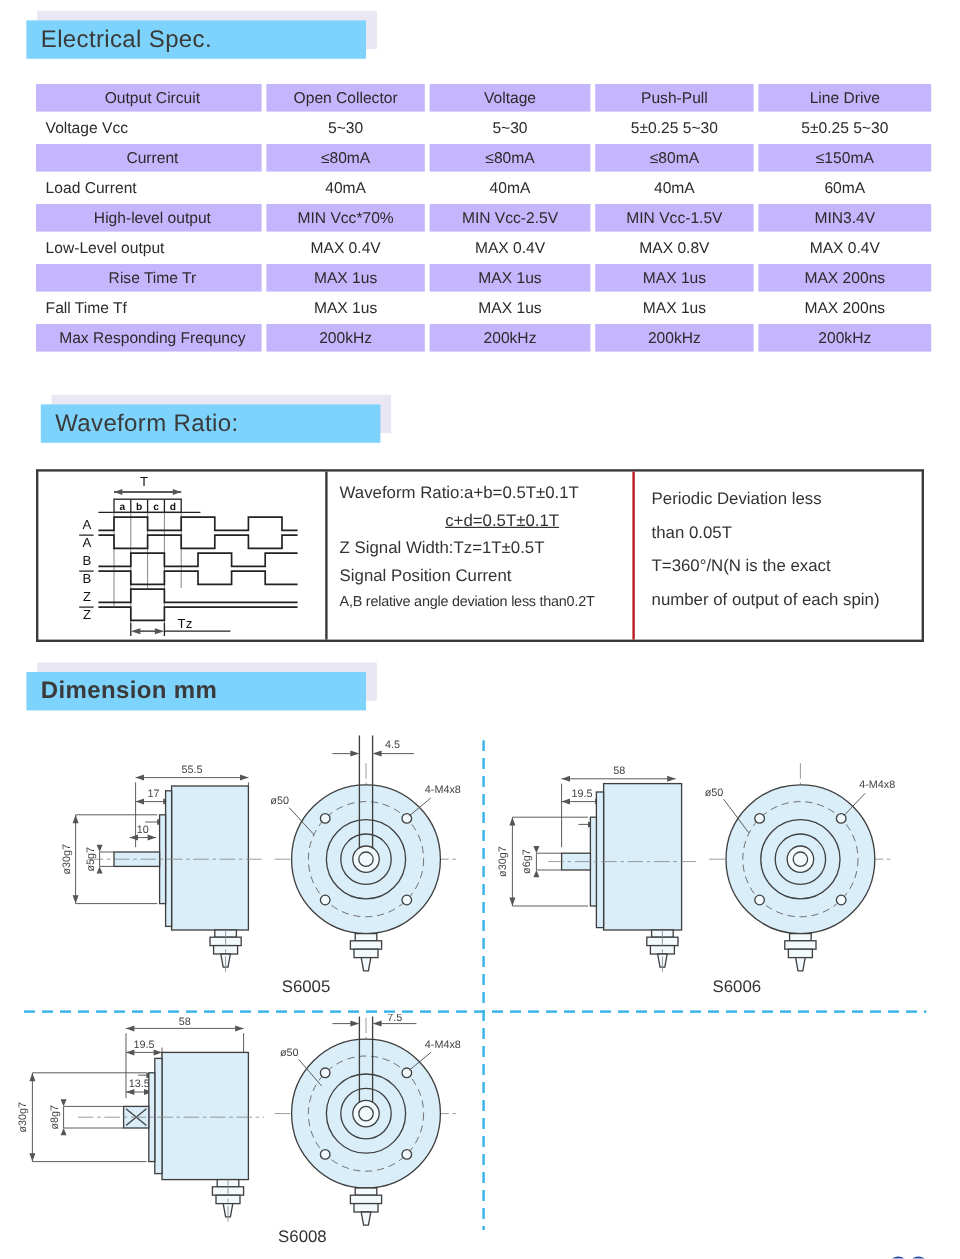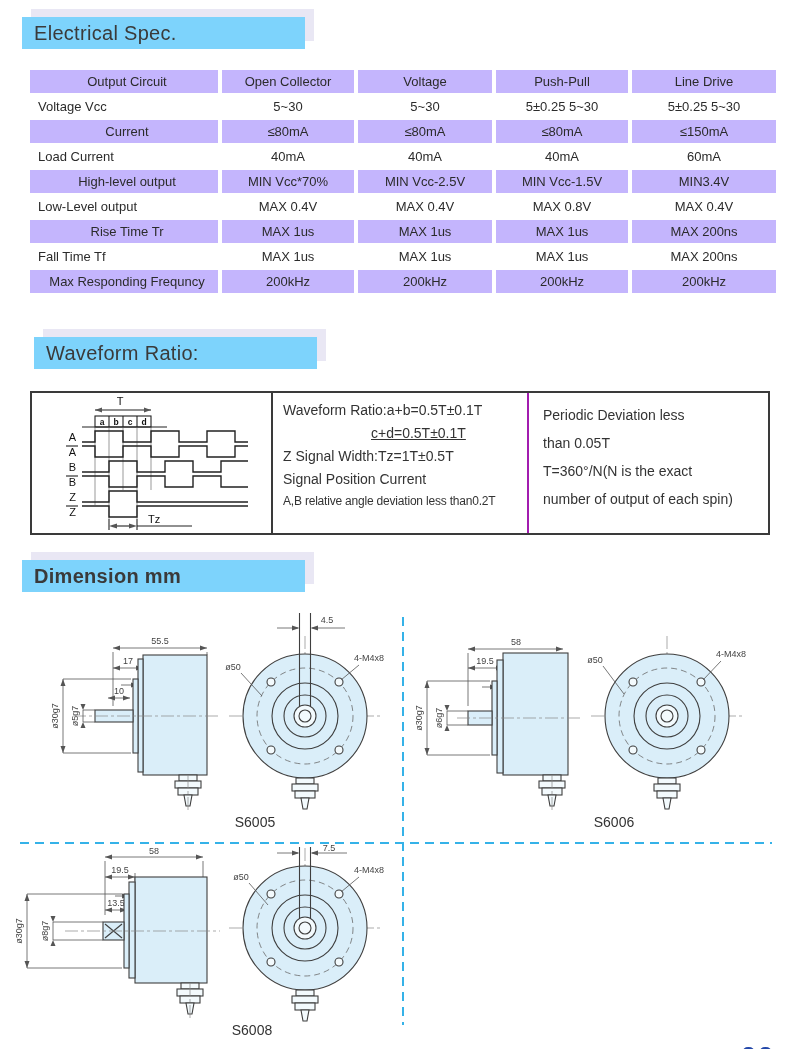--- a/index.html
+++ b/index.html
@@ -17,21 +17,21 @@
               border-collapse:separate;border-spacing:4px 2px;
               font-size:13px;color:#2b2b2b;table-layout:fixed;}
   .spec-table td{height:23px;text-align:center;padding:0 2px;overflow:hidden;white-space:nowrap;}
   .spec-table td:first-child{text-align:left;padding-left:8px;}
   .spec-table tr.stripe td{background:#c4b5fd;text-align:center;}
 
   
   .wf-box{position:absolute;left:30px;top:391px;width:740px;height:144px;
           border:2px solid #3a3a3a;display:flex;box-sizing:border-box;background:#fff;}
   .wf-cell1{width:241px;border-right:2px solid #3a3a3a;box-sizing:border-box;}
-  .wf-cell2{width:256px;border-right:2px solid #a21caf;box-sizing:border-box;
+  .wf-cell2{width:256px;border-right:2px solid #b91c1c;box-sizing:border-box;
             padding:9px 4px 0 10px;font-size:14px;color:#333;}
   .wf-cell2 .ln{margin-bottom:7px;white-space:nowrap;}
   .wf-cell2 .indent{padding-left:88px;text-decoration:underline;}
   .wf-cell2 .tiny{font-size:12px;letter-spacing:-0.2px;}
   .wf-cell3{flex:1;padding:8px 0 0 14px;font-size:14px;color:#333;}
   .wf-cell3 .ln{line-height:28px;white-space:nowrap;}
 
   
   .dwg{position:absolute;}
   .body{fill:#daeef9;stroke:#3f3f3f;stroke-width:1.1;}

